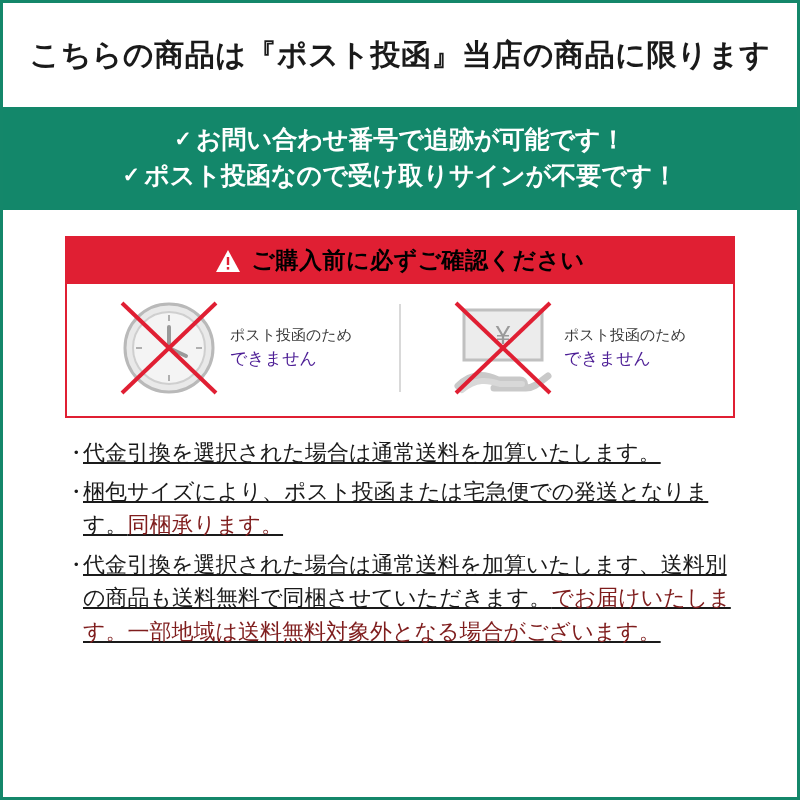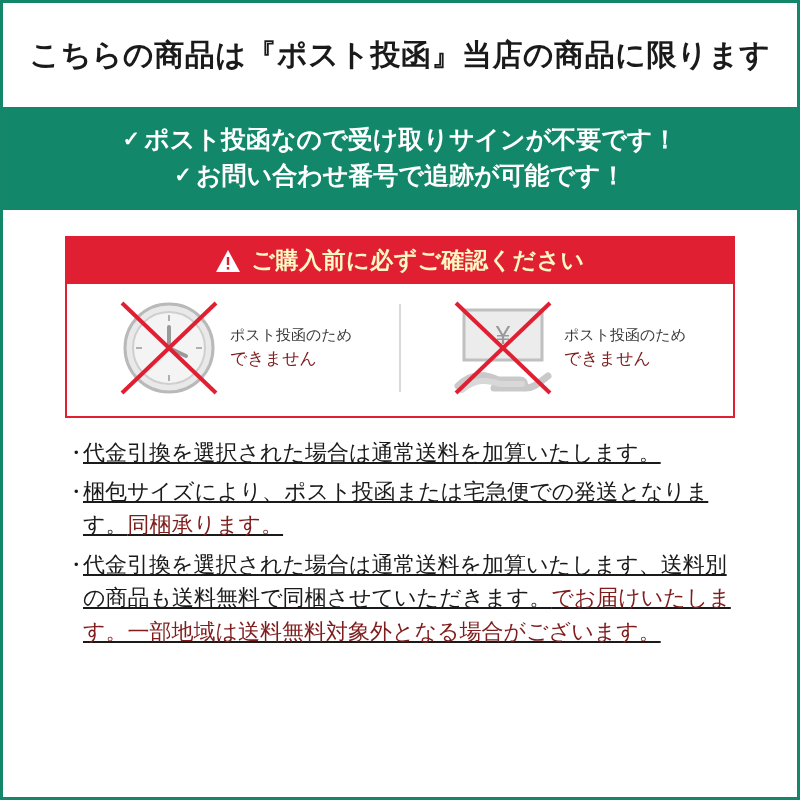--- a/index.html
+++ b/index.html
@@ -61,21 +61,21 @@
   }
 
   
   .warn-wrap {
     margin: 26px 62px 0 62px;
     border: 2px solid #e01f33;
     box-sizing: border-box;
   }
   .warn-header {
     background: #e01f33;
-    color: #fef9c3;
+    color: #000000;
     height: 46px;
     display: flex;
     align-items: center;
     justify-content: center;
     gap: 10px;
   }
   .warn-header-text {
     font-size: 23px;
     font-weight: bold;
     letter-spacing: 0.5px;
@@ -133,21 +133,21 @@
   }
   .big-red {
     font-size: 31px;
     font-weight: bold;
     color: #e01f33;
     line-height: 1.15;
     letter-spacing: 1px;
   }
   .small-bottom {
     font-size: 17px;
-    color: #7f1d1d;
+    color: #4c1d95;
     line-height: 1.2;
     margin-top: 3px;
   }
 
   
   .notes {
     margin: 18px 62px 0 62px;
     font-size: 22px;
     line-height: 1.52;
     color: #1a1a1a;
@@ -175,24 +175,24 @@
 <body>
 
 <div class="page">
 
   <div class="title-area">
     <div class="title-text">こちらの商品は『ポスト投函』当店の商品に限ります</div>
   </div>
 
   <div class="green-band">
     <div class="green-line">
+      <span class="check">✓</span><span>お問い合わせ番号で追跡が可能です！</span>
+    </div>
+    <div class="green-line">
       <span class="check">✓</span><span>ポスト投函なので受け取りサインが不要です！</span>
-    </div>
-    <div class="green-line">
-      <span class="check">✓</span><span>お問い合わせ番号で追跡が可能です！</span>
     </div>
   </div>
 
   <div class="warn-wrap">
     <div class="warn-header">
       <span class="tri-icon">
         <svg viewBox="0 0 26 24" width="26" height="24" aria-hidden="true">
           <polygon points="13,1 25,23 1,23" fill="#ffffff"></polygon>
           <rect x="11.8" y="8" width="2.4" height="8" fill="#e01f33"></rect>
           <rect x="11.8" y="18" width="2.4" height="2.6" fill="#e01f33"></rect>

